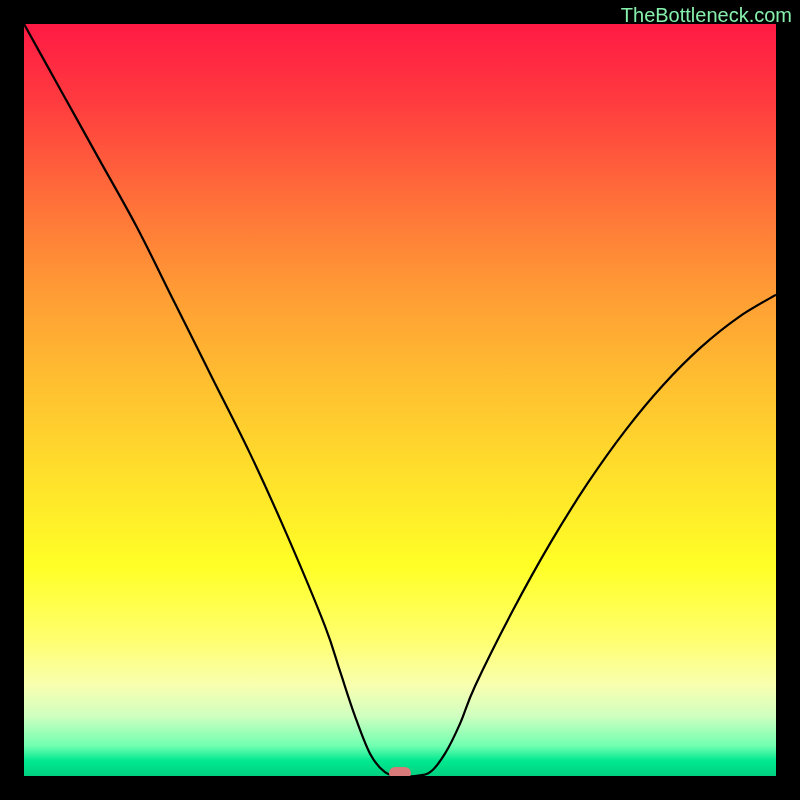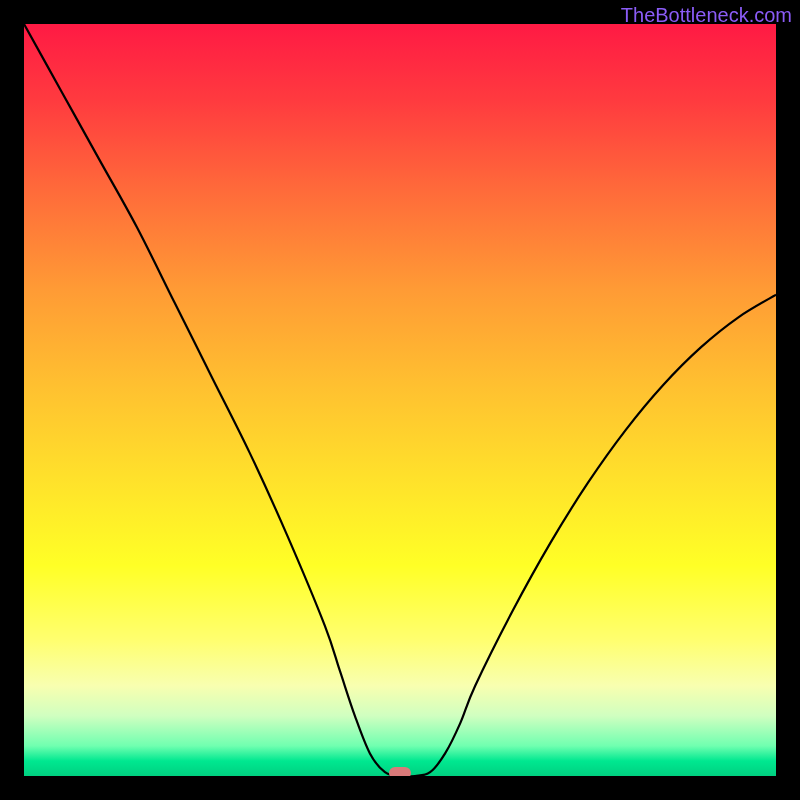--- a/index.html
+++ b/index.html
@@ -8,21 +8,21 @@
     background: #000;
     width: 800px;
     height: 800px;
     position: relative;
     font-family: Arial, sans-serif;
   }
   .watermark {
     position: absolute;
     top: 4px;
     right: 8px;
-    color: #8b5cf6;
+    color: #86efac;
     font-size: 20px;
     font-weight: 500;
     z-index: 10;
   }
   .plot-area {
     position: absolute;
     top: 24px;
     left: 24px;
     width: 752px;
     height: 752px;

